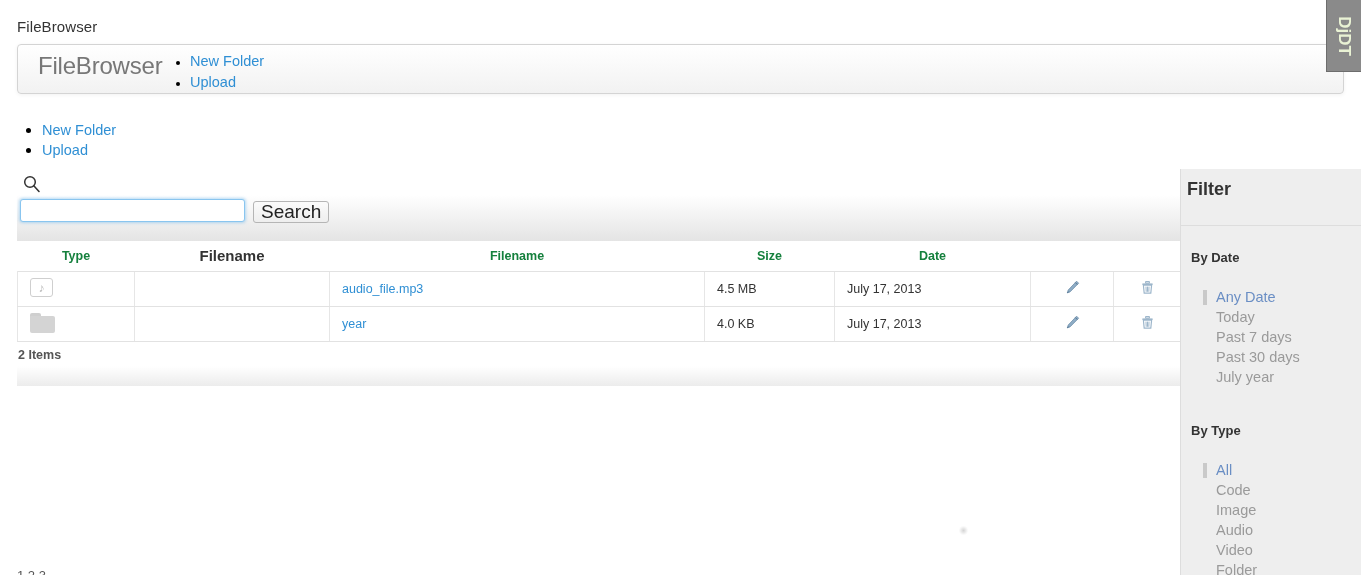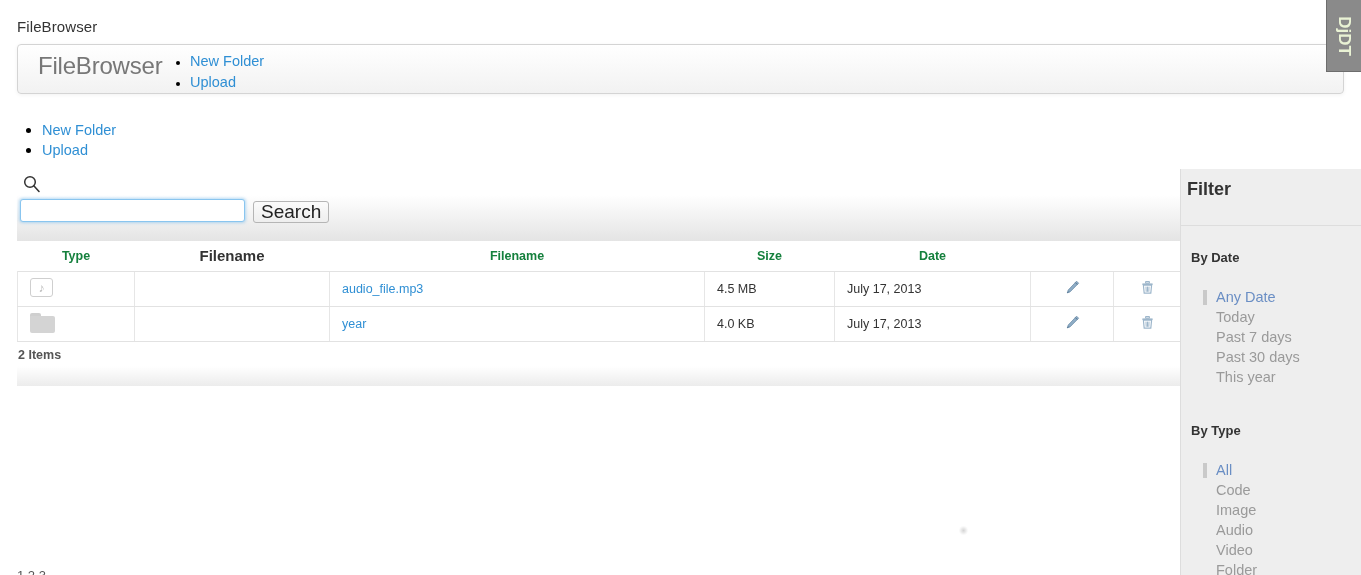--- a/index.html
+++ b/index.html
@@ -458,21 +458,21 @@
       <span class="t">Filter</span>
     </div>
 
     <div class="filter-group">
       <h3>By Date</h3>
       <ul>
         <li class="active">Any Date</li>
         <li>Today</li>
         <li>Past 7 days</li>
         <li>Past 30 days</li>
-        <li>This year</li>
+        <li>July year</li>
       </ul>
     </div>
 
     <div class="filter-group">
       <h3>By Type</h3>
       <ul>
         <li class="active">All</li>
         <li>Code</li>
         <li>Image</li>
         <li>Audio</li>

